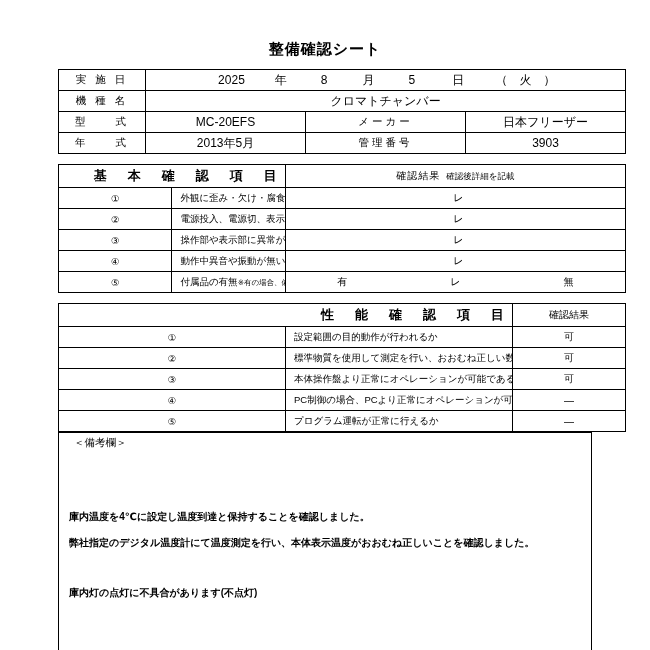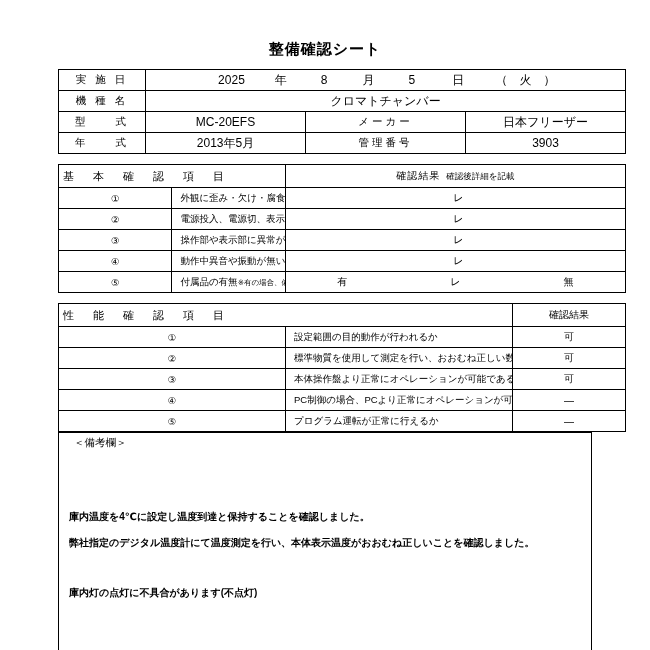--- a/index.html
+++ b/index.html
@@ -47,24 +47,24 @@
   }
   .c { text-align: center; }
   .l { text-align: left; }
   .lbl {
     text-align: center;
     letter-spacing: 3px;
     font-size: 10.5px;
   }
   .spacer10 { height: 10px; }
   .hdr {
-    text-align: left;
-    font-weight: normal;
+    text-align: right;
+    font-weight: bold;
     letter-spacing: 4px;
-    font-size: 11px;
+    font-size: 13px;
   }
   .hdr-sub {
     text-align: center;
     font-size: 10px;
   }
   .hdr-sub .main { letter-spacing: 1px; }
   .hdr-sub .note { font-size: 8.5px; margin-left: 6px; letter-spacing: 0; }
   .num { text-align: center; font-size: 9.5px; }
   .item { text-align: left; font-size: 9.5px; padding-left: 8px; }
   .item .small { font-size: 7.5px; }

